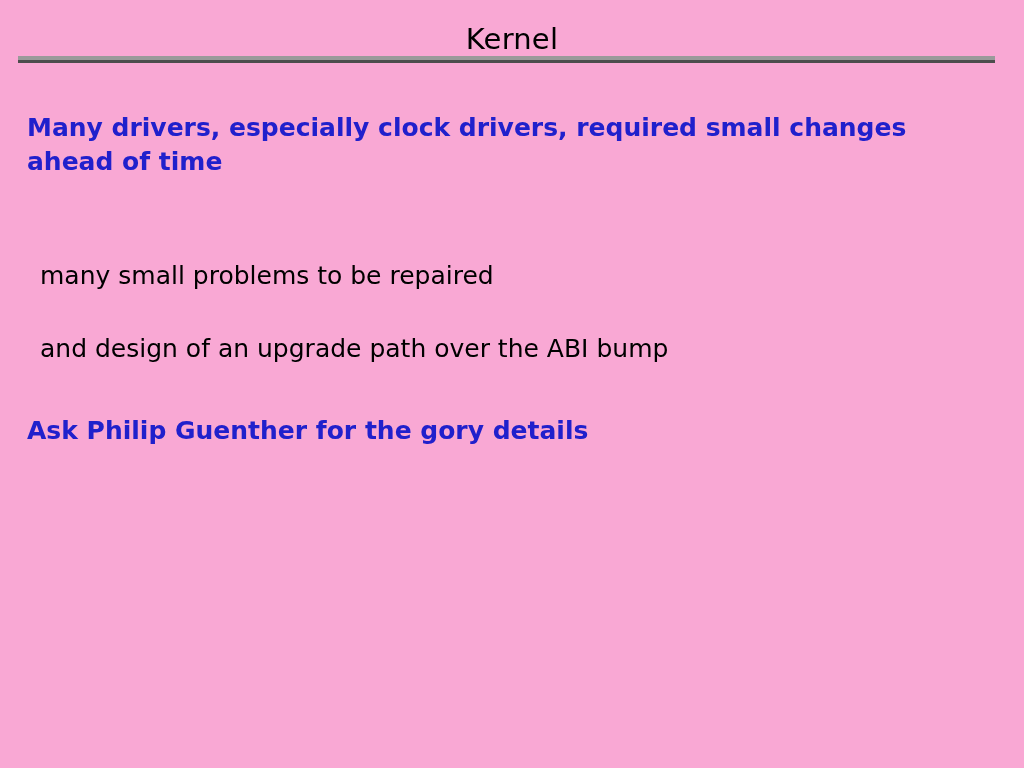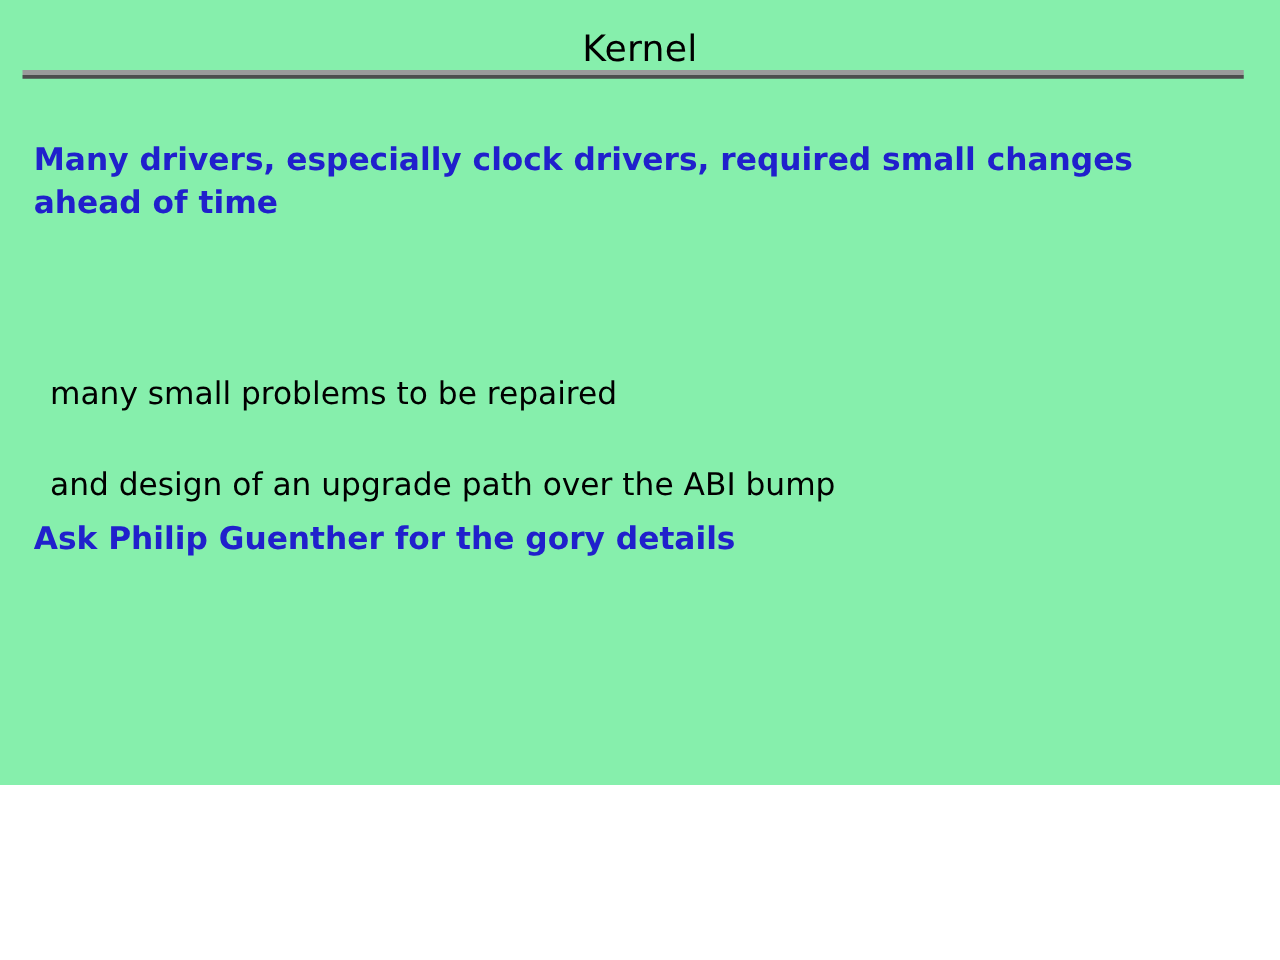--- a/index.html
+++ b/index.html
@@ -11,22 +11,22 @@
     width: 1024px;
     height: 768px;
     background: #ffffff;
     font-family: "DejaVu Sans", sans-serif;
     overflow: hidden;
   }
 
   .slide {
     position: relative;
     width: 1024px;
-    height: 628px;
-    background: #86efac;
+    height: 768px;
+    background: #f9a8d4;
   }
 
   
   .slide-title {
     position: absolute;
     top: 22px;
     left: 0;
     width: 1024px;
     text-align: center;
     font-family: "DejaVu Sans", sans-serif;
@@ -80,21 +80,20 @@
     white-space: pre-wrap;
   }
 
   .line.blue {
     color: #2020cc;
     font-weight: 600;
   }
   .line.black {
     color: #000000;
     font-weight: 400;
-    margin-top: 39px;
   }
 
   
   .line-1 {
     left: 27px;
     top: 111px;
     width: 965px;
   }
   .line-2 {
     left: 27px;

